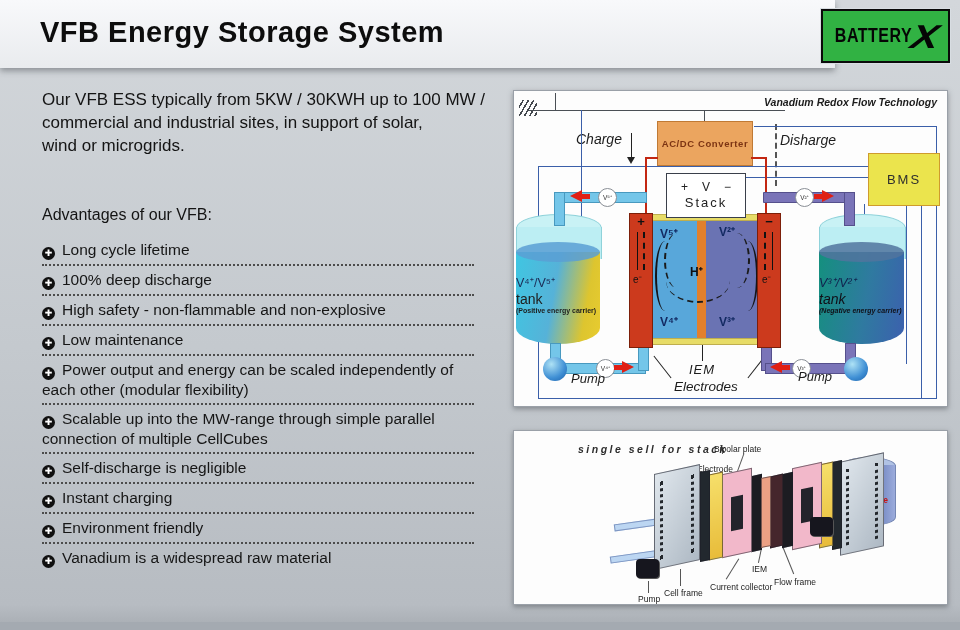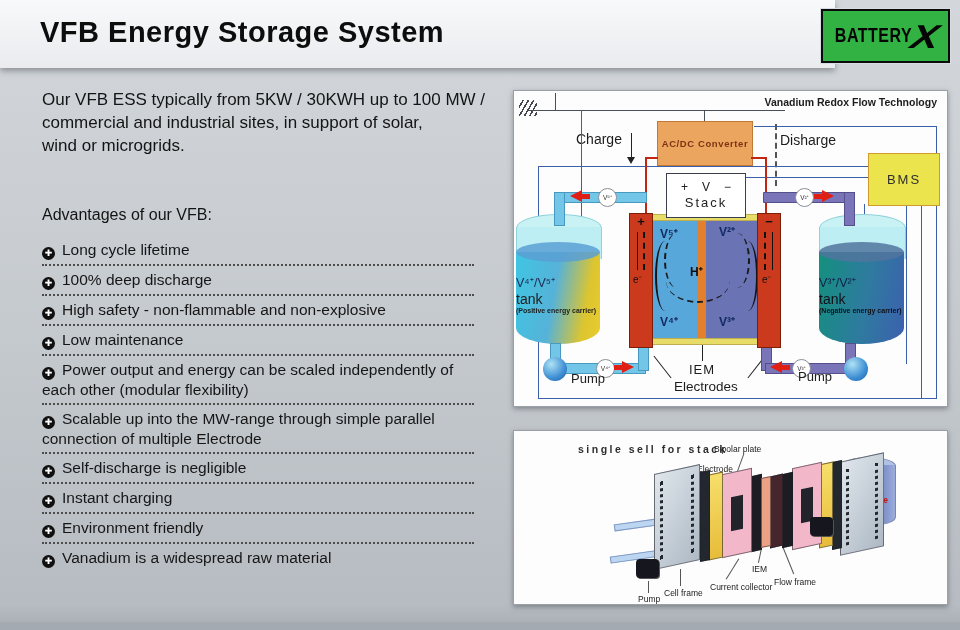--- a/index.html
+++ b/index.html
@@ -26,21 +26,21 @@
   
   .panel{position:absolute;background:#fdfdfd;border:1px solid #9aa0a8;box-shadow:0 2px 5px rgba(70,75,80,.5);}
   #p1{left:513px;top:90px;width:433px;height:315px;}
   #p2{left:513px;top:430px;width:433px;height:173px;}
   
   .hl{position:absolute;background:#4a4f55;height:1px;}
   .vl{position:absolute;background:#4a4f55;width:1px;}
   .bw{background:#3b5fa9;}
   .rw{background:#c32712;}
   .dashv{position:absolute;width:0;border-left:2px dashed #555;}
-  .lbl{position:absolute;color:#1c1c1c;white-space:nowrap;}
+  .lbl{position:absolute;color:#1c1c1c;white-space:nowrap;font-style:italic;}
   .box{position:absolute;display:flex;align-items:center;justify-content:center;text-align:center;}
   .badge{position:absolute;width:17px;height:17px;border-radius:50%;background:#fff;border:1px solid #8a8f96;
     display:flex;align-items:center;justify-content:center;font-size:6.5px;color:#333;z-index:6;}
   .arr{position:absolute;width:0;height:0;z-index:6;}
   .arr.r{border-top:6px solid transparent;border-bottom:6px solid transparent;border-left:12px solid #e01f14;}
   .arr.l{border-top:6px solid transparent;border-bottom:6px solid transparent;border-right:12px solid #e01f14;}
   .tail{position:absolute;height:5px;background:#e01f14;z-index:6;}
   .pipe-c{position:absolute;background:#74c6e9;border:1px solid #4899bf;z-index:4;}
   .pipe-p{position:absolute;background:#7a74b8;border:1px solid #55508c;z-index:4;}
   .pump{position:absolute;width:24px;height:24px;border-radius:50%;z-index:5;
@@ -73,21 +73,21 @@
   </div>
 
   <div id="advhead">Advantages of our VFB:</div>
 
   <div id="advlist">
     <div class="adv"><span class="blt">✚</span><span>Long cycle lifetime</span></div>
     <div class="adv"><span class="blt">✚</span><span>100% deep discharge</span></div>
     <div class="adv"><span class="blt">✚</span><span>High safety - non-flammable and non-explosive</span></div>
     <div class="adv"><span class="blt">✚</span><span>Low maintenance</span></div>
     <div class="adv"><span class="blt">✚</span><span>Power output and energy can be scaled independently of each other (modular flexibility)</span></div>
-    <div class="adv"><span class="blt">✚</span><span>Scalable up into the MW-range through simple parallel connection of multiple Electrode</span></div>
+    <div class="adv"><span class="blt">✚</span><span>Scalable up into the MW-range through simple parallel connection of multiple CellCubes</span></div>
     <div class="adv"><span class="blt">✚</span><span>Self-discharge is negligible</span></div>
     <div class="adv"><span class="blt">✚</span><span>Instant charging</span></div>
     <div class="adv"><span class="blt">✚</span><span>Environment friendly</span></div>
     <div class="adv"><span class="blt">✚</span><span>Vanadium is a widespread raw material</span></div>
   </div>
 
   <div class="panel" id="p1">
     <div class="lbl" style="right:10px;top:5px;font-size:10.5px;font-weight:bold;">Vanadium Redox Flow Technology</div>
 
     <div class="hl" style="left:15px;top:19px;width:256px;"></div>
@@ -199,21 +199,21 @@
       <div class="abs" style="left:0;top:0;width:84px;height:26px;border-radius:50%;background:#c9f2f5;border:1px solid #8fd2da;"></div>
       <div class="abs" style="left:0;top:13px;width:84px;height:32px;background:#bceef3;border-left:1px solid #8fd2da;border-right:1px solid #8fd2da;"></div>
       <div class="abs" style="left:0;top:38px;width:84px;height:92px;background:linear-gradient(100deg,#3fc6e2 0%,#56b2d8 45%,#ddc52f 80%,#e8cc30 100%);border-radius:0 0 42px 42px / 0 0 16px 16px;">
         <div class="tankword" style="margin-top:22px;font-size:12.5px;color:#1b2b55;">V⁴⁺/V⁵⁺</div>
         <div class="tankword" style="font-size:14px;color:#202020;">tank</div>
         <div class="tankword" style="font-size:7px;font-weight:bold;color:#1d1d1d;">(Positive energy carrier)</div>
       </div>
       <div class="abs" style="left:0;top:28px;width:84px;height:20px;border-radius:50%;background:#5a9fd4;opacity:.85;"></div>
     </div>
 
-    <div class="abs" style="left:305px;top:123px;width:85px;height:140px;z-index:3;">
+    <div class="abs" style="left:305px;top:123px;width:85px;height:140px;z-index:3;font-style:italic;">
       <div class="abs" style="left:0;top:0;width:85px;height:26px;border-radius:50%;background:#c9f2f5;border:1px solid #8fd2da;"></div>
       <div class="abs" style="left:0;top:13px;width:85px;height:32px;background:#bceef3;border-left:1px solid #8fd2da;border-right:1px solid #8fd2da;"></div>
       <div class="abs" style="left:0;top:38px;width:85px;height:92px;background:linear-gradient(100deg,#14907e 0%,#2f7aa0 55%,#3c60ae 100%);border-radius:0 0 42px 42px / 0 0 16px 16px;">
         <div class="tankword" style="margin-top:22px;font-size:12.5px;color:#10214d;">V³⁺/V²⁺</div>
         <div class="tankword" style="font-size:14px;color:#101018;">tank</div>
         <div class="tankword" style="font-size:7px;font-weight:bold;color:#101018;">(Negative energy carrier)</div>
       </div>
       <div class="abs" style="left:0;top:28px;width:85px;height:20px;border-radius:50%;background:#51749e;opacity:.85;"></div>
     </div>
 

